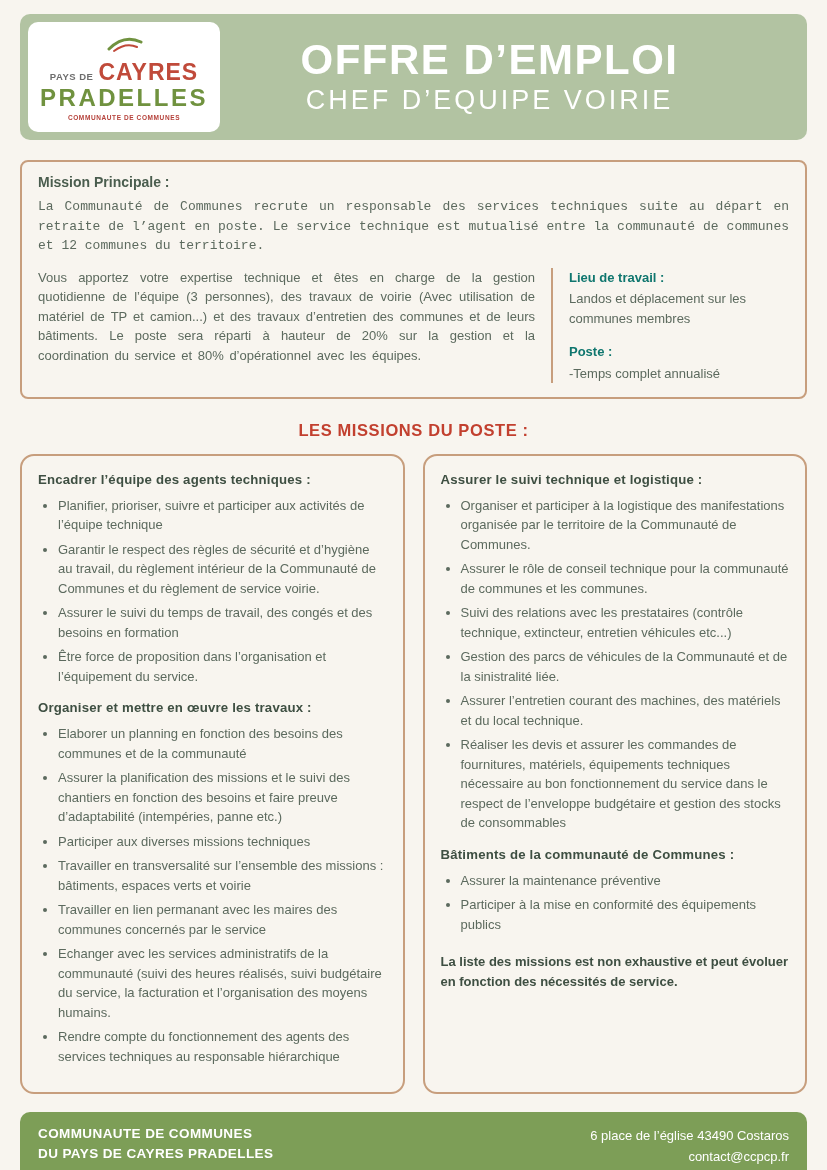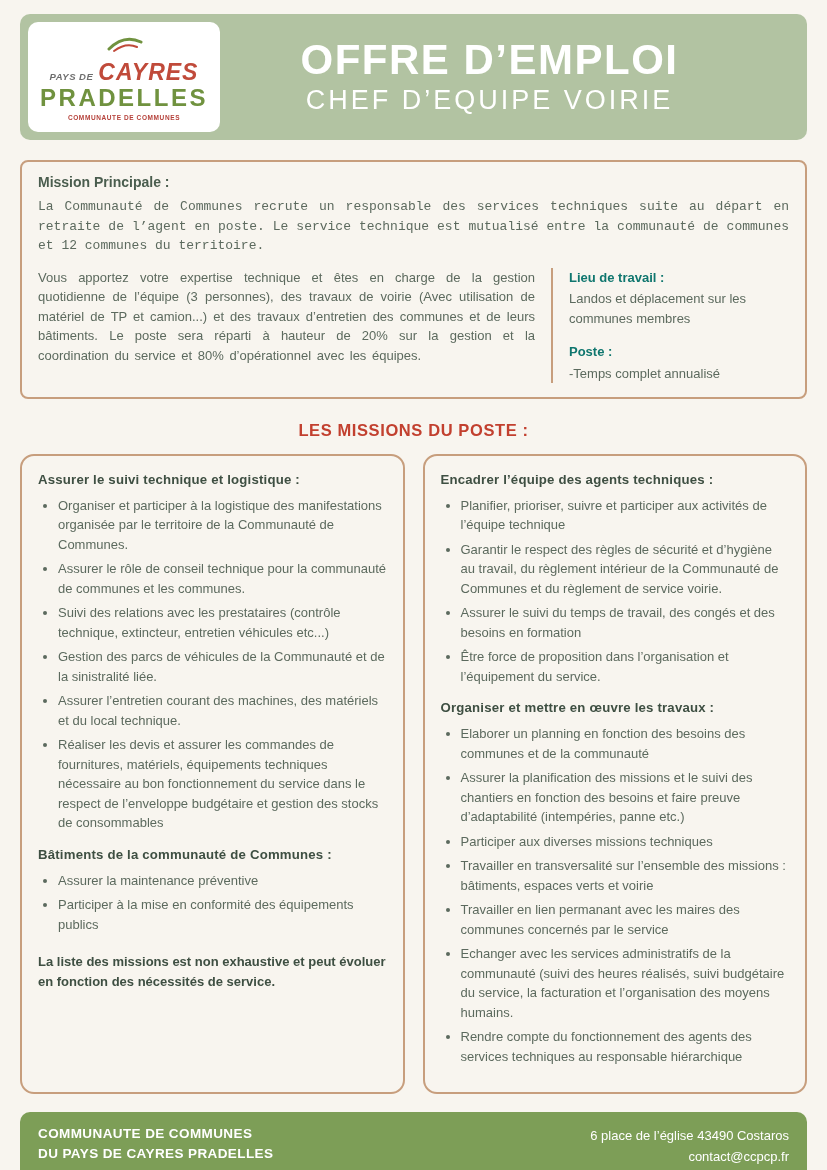--- a/index.html
+++ b/index.html
@@ -30,21 +30,21 @@
     margin: 8px;
     background: #ffffff;
     border-radius: 10px;
     display: flex;
     flex-direction: column;
     align-items: center;
     justify-content: center;
     padding: 4px 6px;
     flex: none;
   }
-  .logo-line1 { display: flex; align-items: baseline; gap: 5px; line-height: 1; margin-top: 8px; font-style: italic; }
+  .logo-line1 { display: flex; align-items: baseline; gap: 5px; line-height: 1; margin-top: 8px; }
   .logo-pays { font-size: 9.5px; color: #6d6d6d; letter-spacing: .5px; font-weight: 600; }
   .logo-cayres { font-size: 23px; color: #c04a3a; font-weight: 700; letter-spacing: 1px; }
   .logo-pradelles { font-size: 24px; color: #70923f; font-weight: 700; letter-spacing: 2.5px; line-height: 1.15; }
   .logo-tagline { font-size: 6.5px; color: #b5413a; letter-spacing: .6px; font-weight: 700; margin-top: 2px; }
   .header-text {
     flex: 1;
     display: flex;
     flex-direction: column;
     align-items: center;
     justify-content: center;
@@ -199,57 +199,57 @@
         <div class="side-text">-Temps complet annualisé</div>
       </div>
     </div>
   </section>
 
   <h3 class="missions-heading">LES MISSIONS DU POSTE :</h3>
 
   <div class="columns">
 
     <section class="col-box">
-      <h4>Assurer le suivi technique et logistique :</h4>
-      <ul>
-          <li>Organiser et participer à la logistique des manifestations organisée par le territoire de la Communauté de Communes.</li>
-          <li>Assurer le rôle de conseil technique pour la communauté de communes et les communes.</li>
-          <li>Suivi des relations avec les prestataires (contrôle technique, extincteur, entretien véhicules etc...)</li>
-          <li>Gestion des parcs de véhicules de la Communauté et de la sinistralité liée.</li>
-          <li>Assurer l’entretien courant des machines, des matériels et du local technique.</li>
-          <li>Réaliser les devis et assurer les commandes de fournitures, matériels, équipements techniques nécessaire au bon fonctionnement du service dans le respect de l’enveloppe budgétaire et gestion des stocks de consommables</li>
-        </ul>
-      <h4 class="second">Bâtiments de la communauté de Communes :</h4>
-      <ul>
-          <li>Assurer la maintenance préventive</li>
-          <li>Participer à la mise en conformité des équipements publics</li>
-        </ul>
-      <p class="note">La liste des missions est non exhaustive et peut évoluer en fonction des nécessités de service.</p>
-    </section>
-
-    <section class="col-box">
       <h4>Encadrer l’équipe des agents techniques :</h4>
       <ul>
           <li>Planifier, prioriser, suivre et participer aux activités de l’équipe technique</li>
           <li>Garantir le respect des règles de sécurité et d’hygiène au travail, du règlement intérieur de la Communauté de Communes et du règlement de service voirie.</li>
           <li>Assurer le suivi du temps de travail, des congés et des besoins en formation</li>
           <li>Être force de proposition dans l’organisation et l’équipement du service.</li>
         </ul>
       <h4 class="second">Organiser et mettre en œuvre les travaux :</h4>
       <ul>
           <li>Elaborer un planning en fonction des besoins des communes et de la communauté</li>
           <li>Assurer la planification des missions et le suivi des chantiers en fonction des besoins et faire preuve d’adaptabilité (intempéries, panne etc.)</li>
           <li>Participer aux diverses missions techniques</li>
           <li>Travailler en transversalité sur l’ensemble des missions : bâtiments, espaces verts et voirie</li>
           <li>Travailler en lien permanant avec les maires des communes concernés par le service</li>
           <li>Echanger avec les services administratifs de la communauté (suivi des heures réalisés, suivi budgétaire du service, la facturation et l’organisation des moyens humains.</li>
           <li>Rendre compte du fonctionnement des agents des services techniques au responsable hiérarchique</li>
         </ul>
     </section>
 
+    <section class="col-box">
+      <h4>Assurer le suivi technique et logistique :</h4>
+      <ul>
+          <li>Organiser et participer à la logistique des manifestations organisée par le territoire de la Communauté de Communes.</li>
+          <li>Assurer le rôle de conseil technique pour la communauté de communes et les communes.</li>
+          <li>Suivi des relations avec les prestataires (contrôle technique, extincteur, entretien véhicules etc...)</li>
+          <li>Gestion des parcs de véhicules de la Communauté et de la sinistralité liée.</li>
+          <li>Assurer l’entretien courant des machines, des matériels et du local technique.</li>
+          <li>Réaliser les devis et assurer les commandes de fournitures, matériels, équipements techniques nécessaire au bon fonctionnement du service dans le respect de l’enveloppe budgétaire et gestion des stocks de consommables</li>
+        </ul>
+      <h4 class="second">Bâtiments de la communauté de Communes :</h4>
+      <ul>
+          <li>Assurer la maintenance préventive</li>
+          <li>Participer à la mise en conformité des équipements publics</li>
+        </ul>
+      <p class="note">La liste des missions est non exhaustive et peut évoluer en fonction des nécessités de service.</p>
+    </section>
+
   </div>
 
   <footer class="footer">
     <div class="footer-left">
       <div class="org">COMMUNAUTE DE COMMUNES</div>
       <div class="org">DU PAYS DE CAYRES PRADELLES</div>
       <div class="site">Ccpcp.fr</div>
     </div>
     <div class="footer-right">
       <div>6 place de l’église 43490 Costaros</div>

